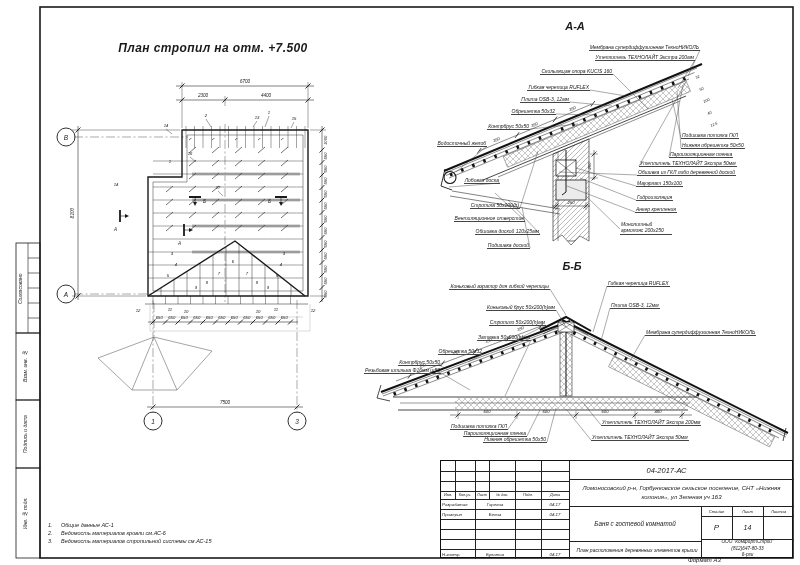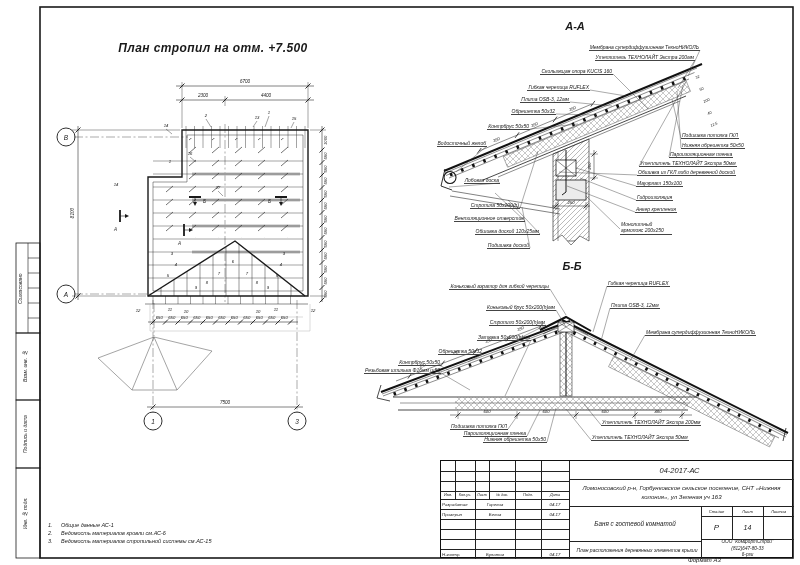--- a/index.html
+++ b/index.html
@@ -331,21 +331,21 @@
   <div class="cell" style="left:100px;top:88px;width:28px;height:10px;font-size:4.4px">04.17</div>
 
   <div class="hl" style="left:128px;top:18px;width:225px"></div>
   <div class="hl" style="left:128px;top:45px;width:225px"></div>
   <div class="vl" style="left:260px;top:45px;height:53px"></div>
   <div class="hl" style="left:128px;top:80px;width:132px"></div>
   <div class="hl" style="left:260px;top:55px;width:93px"></div>
   <div class="hl" style="left:260px;top:78px;width:93px"></div>
   <div class="vl" style="left:291px;top:45px;height:33px"></div>
   <div class="vl" style="left:322px;top:45px;height:33px"></div>
-  <div class="cell" style="left:128px;top:0;width:221px;height:18px;font-size:7.5px">04-2017-АС</div>
+  <div class="cell" style="left:115px;top:0;width:221px;height:18px;font-size:7.5px">04-2017-АС</div>
   <div class="cell" style="left:130px;top:18px;width:221px;height:27px;font-size:6px;line-height:1.35">Ломоносовский р-н, Горбунковское сельское поселение, СНТ «Нижняя колония», ул Зеленая уч 163</div>
   <div class="cell" style="left:128px;top:45px;width:132px;height:35px;font-size:6.3px">Баня с гостевой комнатой</div>
   <div class="cell" style="left:128px;top:80px;width:132px;height:18px;font-size:5px;line-height:1.25;padding:0 2px">План расположения деревянных элементов крыши</div>
   <div class="cell" style="left:260px;top:45px;width:31px;height:10px;font-size:4.2px">Стадия</div>
   <div class="cell" style="left:291px;top:45px;width:31px;height:10px;font-size:4.2px">Лист</div>
   <div class="cell" style="left:322px;top:45px;width:31px;height:10px;font-size:4.2px">Листов</div>
   <div class="cell" style="left:260px;top:55px;width:31px;height:23px;font-size:8px">Р</div>
   <div class="cell" style="left:291px;top:55px;width:31px;height:23px;font-size:7px">14</div>
   <div class="cell" style="left:322px;top:55px;width:31px;height:23px;font-size:7px"></div>
   <div class="cell" style="left:260px;top:78px;width:93px;height:20px;font-size:4.7px;flex-direction:column;line-height:1.35">

